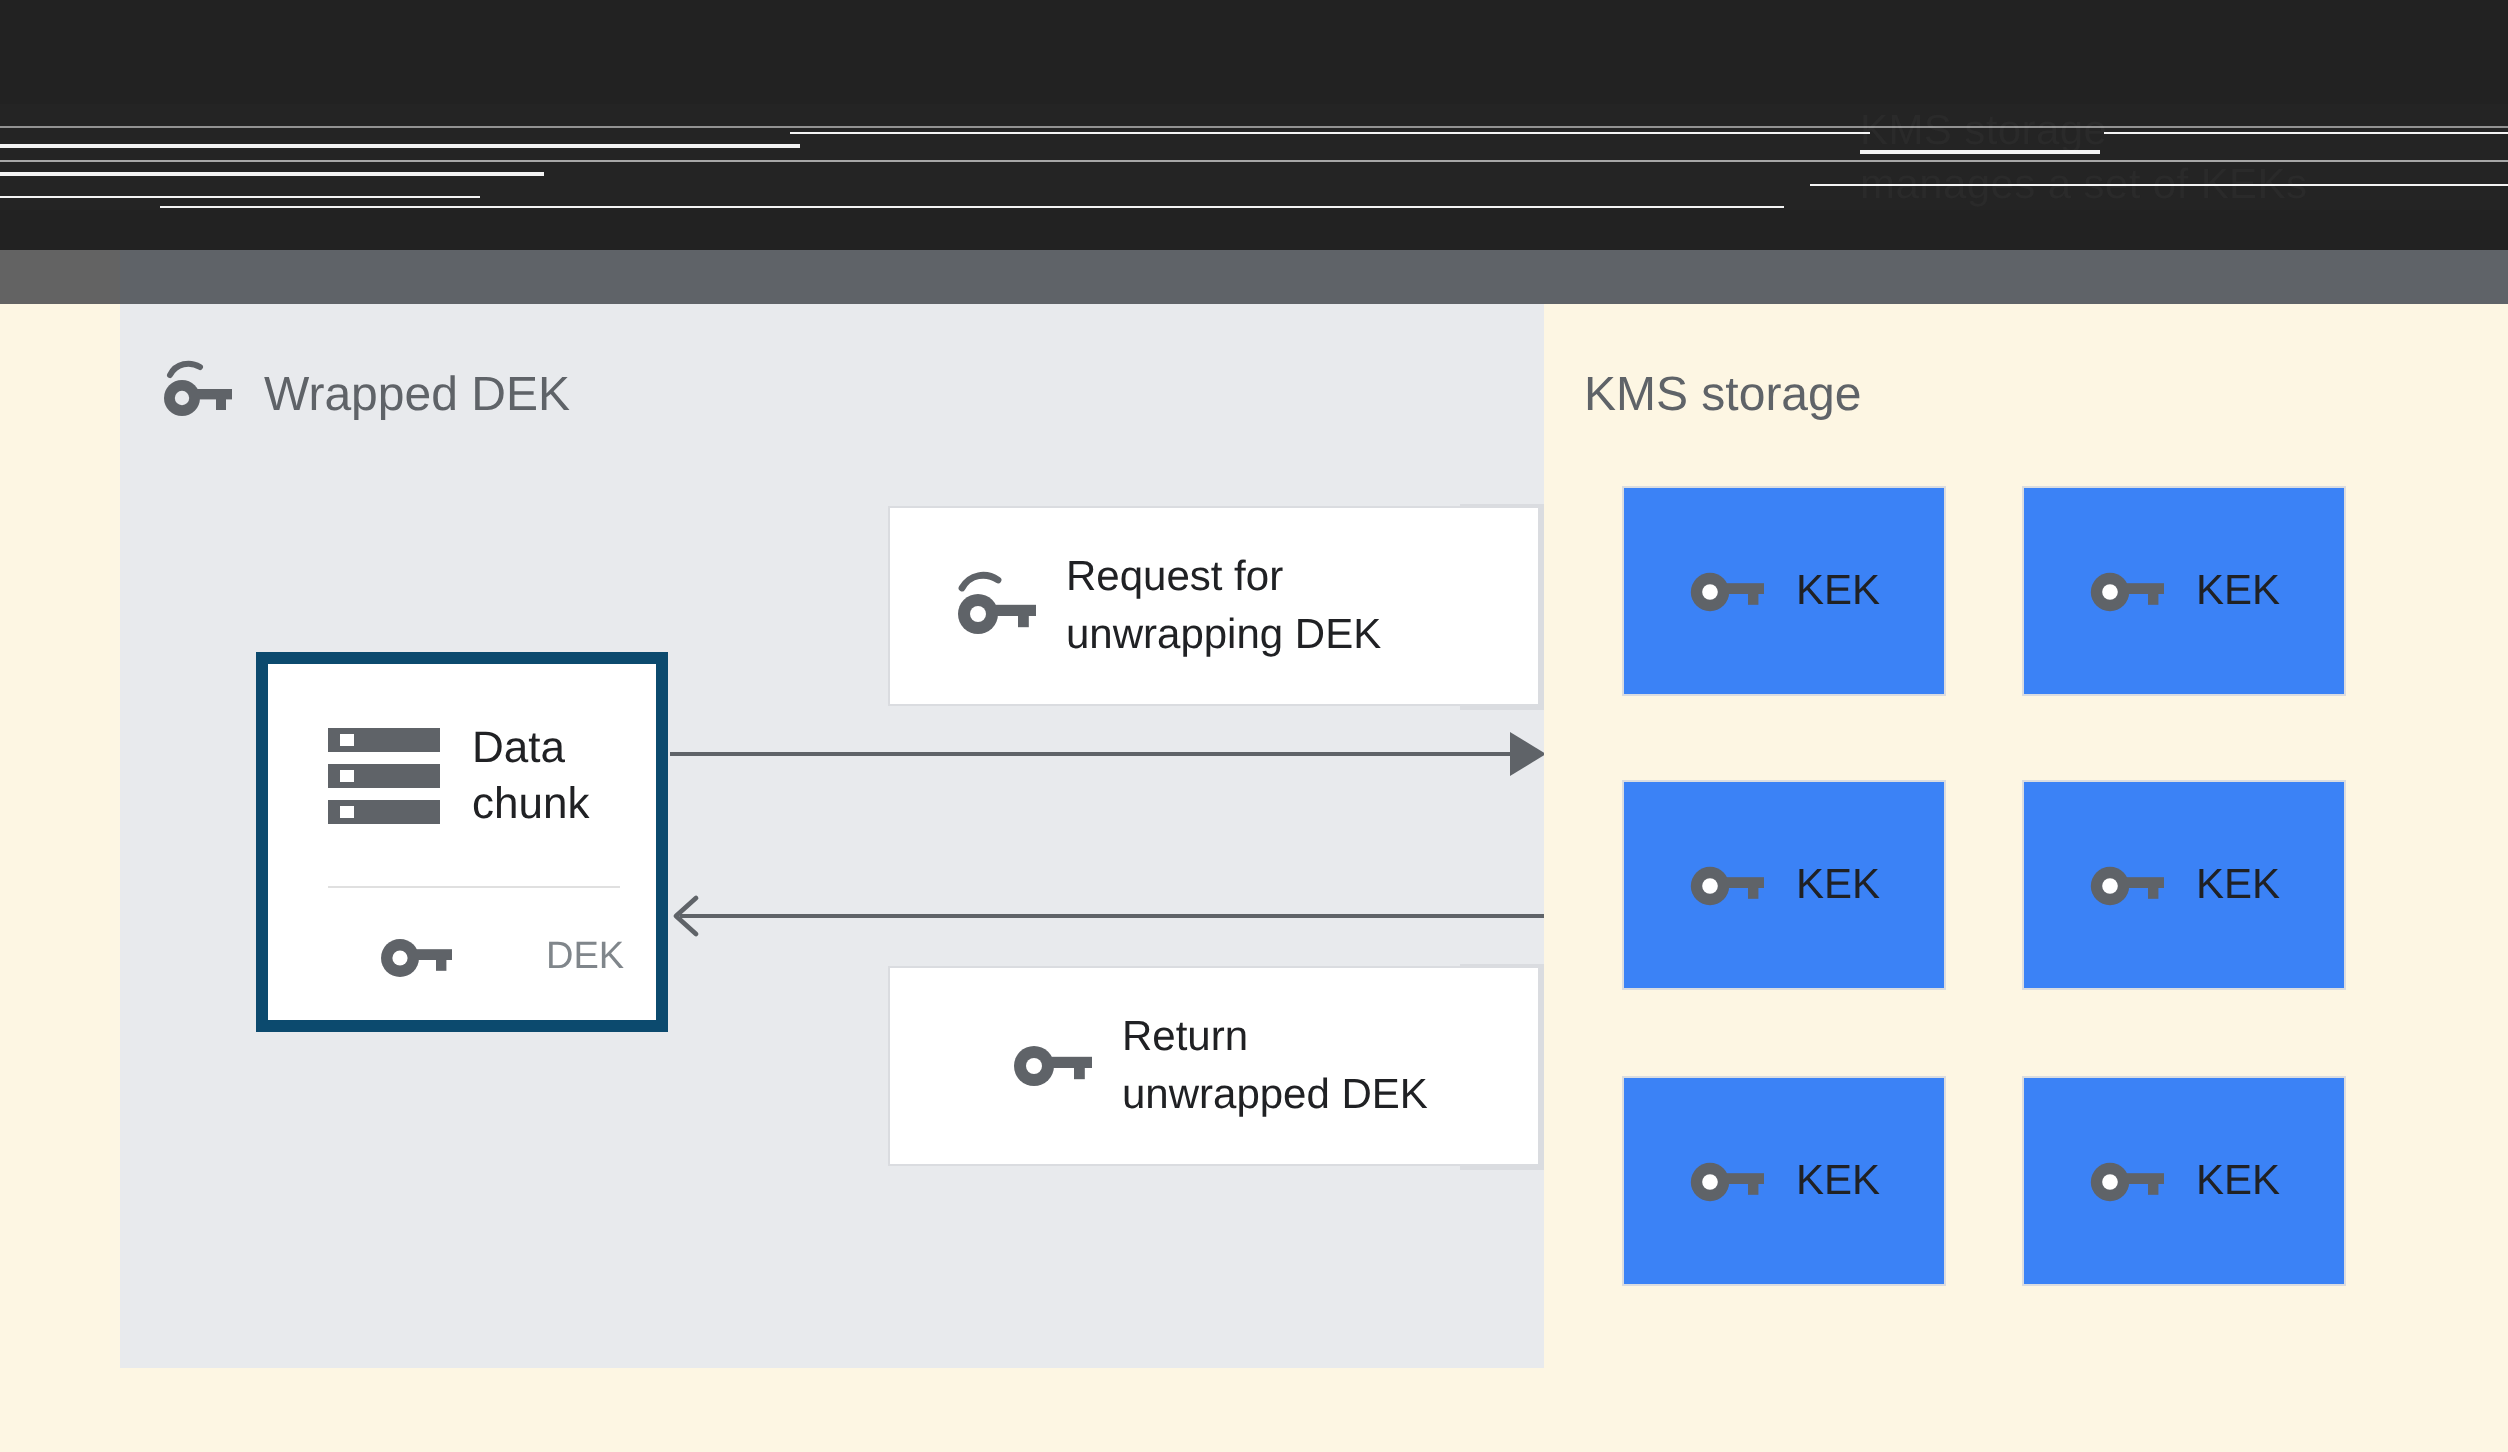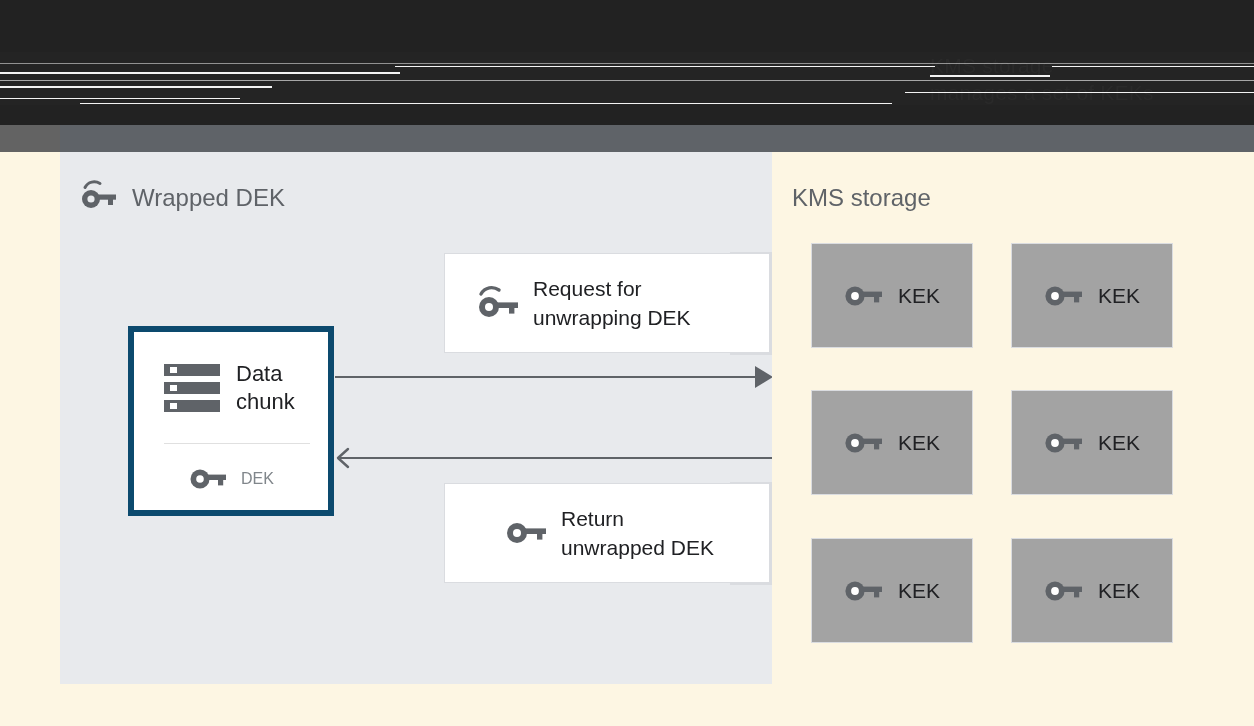--- a/index.html
+++ b/index.html
@@ -82,21 +82,21 @@
     white-space: pre-line;
   }
   .divider {
     position: absolute; left: 30px; top: 111px;
     width: 146px; height: 1px; background: #e0e0e0;
   }
   .dek-row {
     position: absolute; left: 55px; top: 132px;
     display: flex; align-items: center; gap: 14px;
   }
-  .dek-label { font-size: 16px; color: #80868b; }
+  .dek-label { font-size: 19px; color: #80868b; margin-left: 32px; }
 
   
   .msg-card {
     position: absolute; left: 444px;
     width: 326px; height: 100px;
     background: #ffffff; border: 1px solid #dadce0;
     display: flex; align-items: center;
   }
   .msg-card.req { top: 253px; }
   .msg-card.ret { top: 483px; padding-left: 28px; }
@@ -128,21 +128,21 @@
   }
   .arrowhead-left {
     position: absolute; left: 336px; top: 447px;
     width: 22px; height: 22px;
   }
 
   
   .kek-card {
     position: absolute;
     width: 162px; height: 105px;
-    background: #a3a3a3; border: 1px solid #dadce0;
+    background: #3b82f6; border: 1px solid #dadce0;
     display: flex; align-items: center; justify-content: center; gap: 14px;
   }
   .kek-icon { width: 40px; height: 34px; flex: 0 0 auto; }
   .kek-label { font-size: 21px; color: #202124; }
 </style>
 </head>
 <body>
 
 <div id="stage">
 

